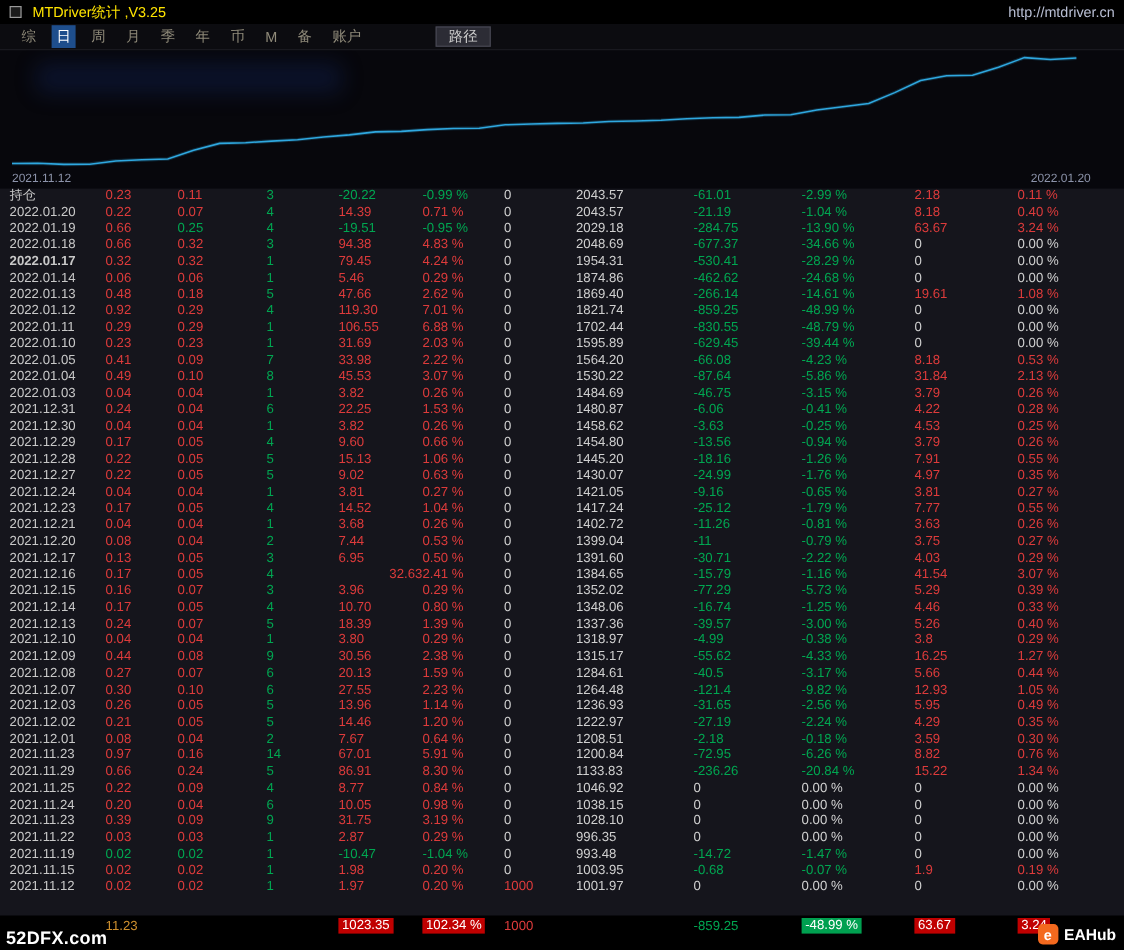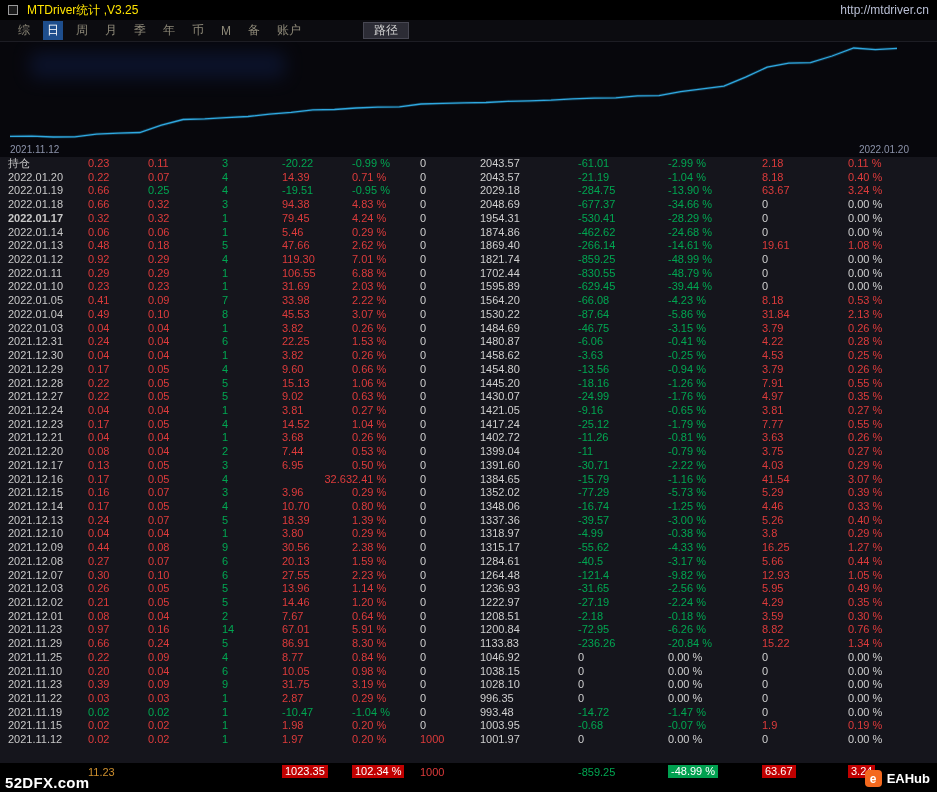--- a/index.html
+++ b/index.html
@@ -629,21 +629,21 @@
           <span style="color: rgb(221, 59, 59);">8.77</span>
           <span style="color: rgb(221, 59, 59);">0.84 %</span>
           <span style="color: rgb(207, 207, 207);">0</span>
           <span style="color: rgb(207, 207, 207);">1046.92</span>
           <span style="color: rgb(207, 207, 207);">0</span>
           <span style="color: rgb(207, 207, 207);">0.00 %</span>
           <span style="color: rgb(207, 207, 207);">0</span>
           <span style="color: rgb(207, 207, 207);">0.00 %</span>
         </div>
         <div class="row grid-cols">
-          <span style="color: rgb(200, 200, 200);">2021.11.10</span>
+          <span style="color: rgb(200, 200, 200);">2021.11.24</span>
           <span style="color: rgb(221, 59, 59);">0.20</span>
           <span style="color: rgb(221, 59, 59);">0.04</span>
           <span style="color: rgb(0, 166, 81);">6</span>
           <span style="color: rgb(221, 59, 59);">10.05</span>
           <span style="color: rgb(221, 59, 59);">0.98 %</span>
           <span style="color: rgb(207, 207, 207);">0</span>
           <span style="color: rgb(207, 207, 207);">1038.15</span>
           <span style="color: rgb(207, 207, 207);">0</span>
           <span style="color: rgb(207, 207, 207);">0.00 %</span>
           <span style="color: rgb(207, 207, 207);">0</span>

